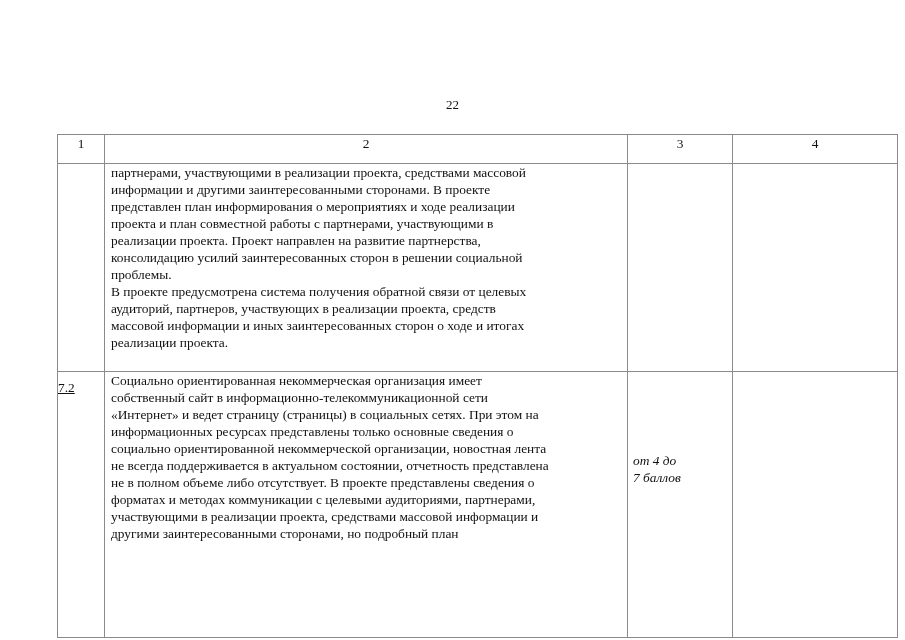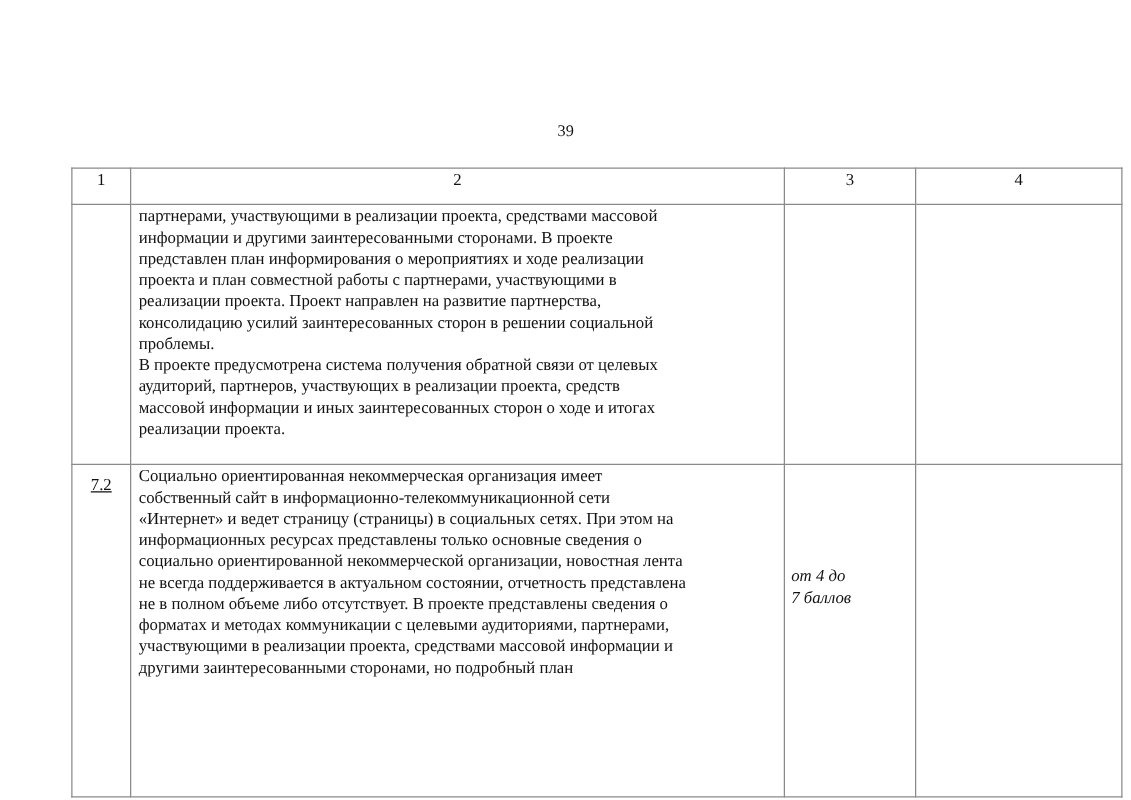--- a/index.html
+++ b/index.html
@@ -7,28 +7,28 @@
          font-family: "Liberation Serif", "DejaVu Serif", serif; color: #111; }
   .page-number { position: absolute; top: 97px; left: 0; width: 905px; text-align: center;
                  font-size: 13px; }
   table.doc-table { position: absolute; left: 57px; top: 134px; border-collapse: collapse;
                     table-layout: fixed; width: 789px; font-size: 13.4px; line-height: 17px; }
   table.doc-table td { border: 1px solid #8a8a8a; vertical-align: top; padding: 0 6px; }
   .hdr td { text-align: center; height: 28px; vertical-align: middle; padding: 0; }
   .c1 { width: 34px; } .c2 { width: 510px; } .c3 { width: 92px; } .c4 { width: 152px; }
   .row1 td { height: 200px; padding-top: 6px; padding-bottom: 0; margin-left: 39px; }
   .row2 td { height: 185px; padding-top: 7px; }
-  .num { text-align: center; padding: 7px 0 0 0 !important; text-decoration: underline; }
+  .num { text-align: left; padding: 7px 0 0 0 !important; text-decoration: underline; }
   .para { margin: 0; white-space: pre-line; }
   .score { padding-top: 80px !important; padding-left: 5px !important; white-space: pre-line; font-style: italic; }
 </style>
 </head>
 <body>
 
-<div class="page-number">39</div>
+<div class="page-number">22</div>
 
 <table class="doc-table">
   <tbody>
       <tr class="hdr">
     <td class="c1">1</td>
     <td class="c2">2</td>
     <td class="c3">3</td>
     <td class="c4">4</td>
   </tr>
   <tr class="row1">

